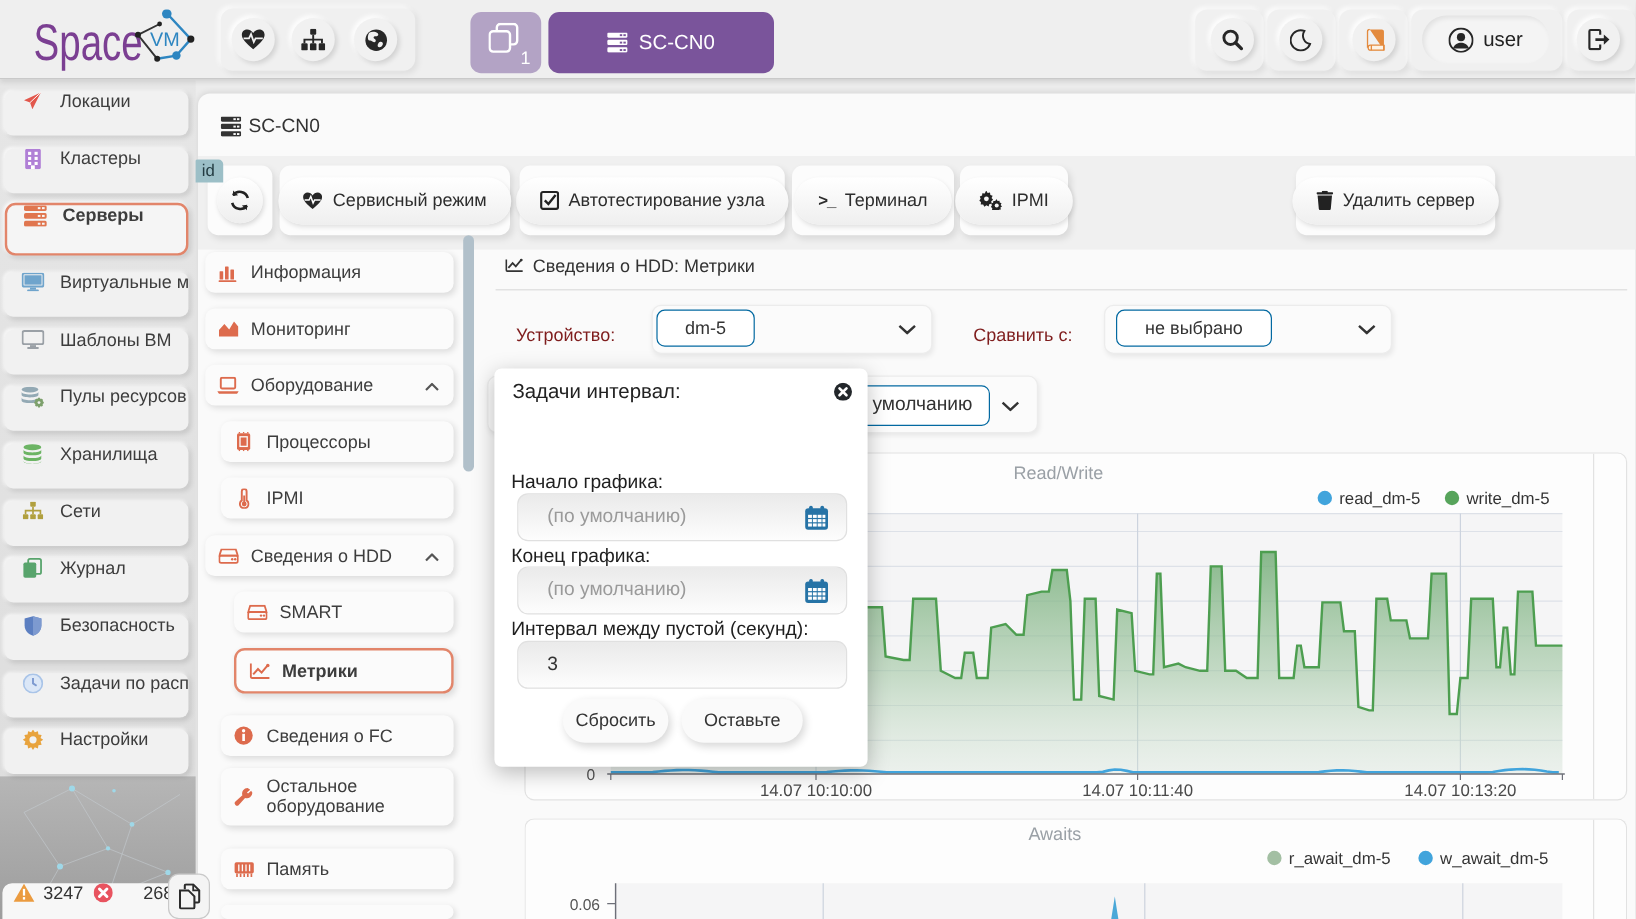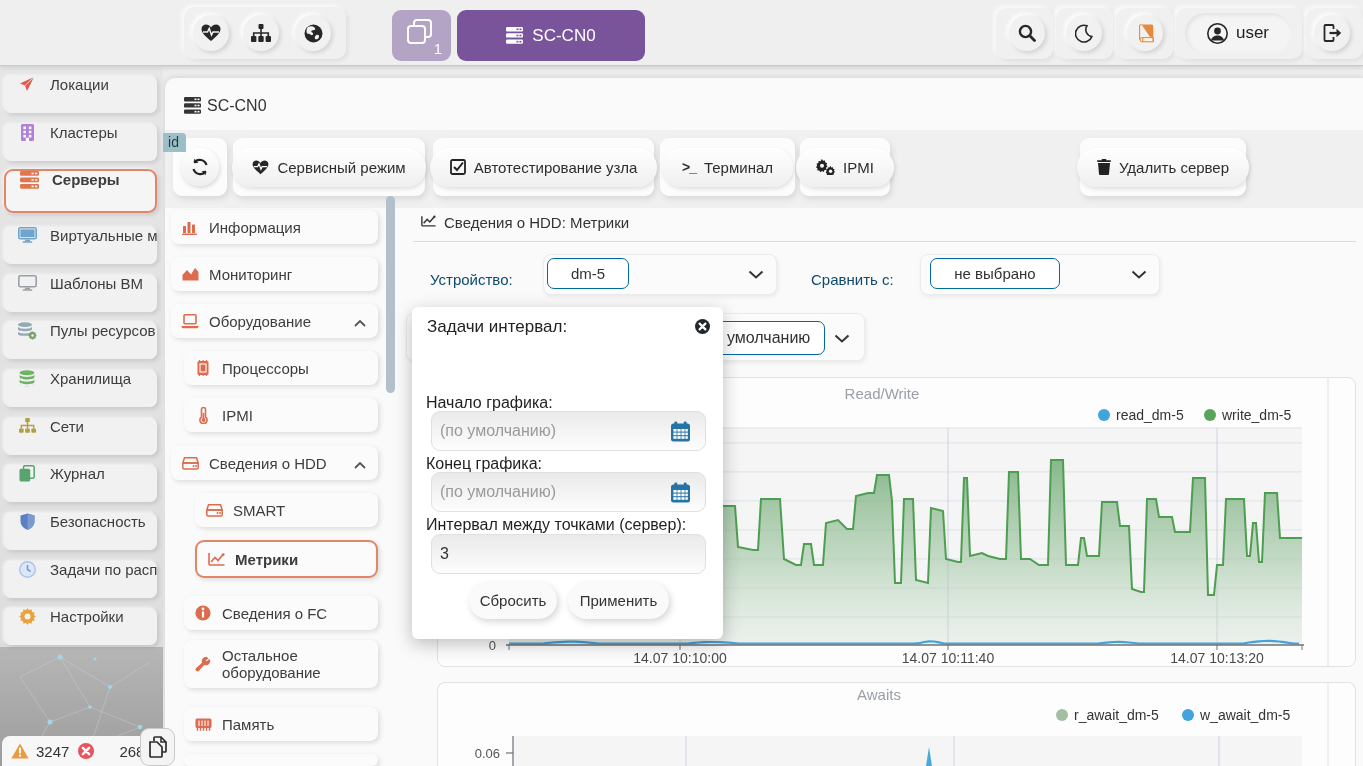--- a/index.html
+++ b/index.html
@@ -11,49 +11,65 @@
 .circbtn{position:absolute;width:36px;height:36px;border-radius:50%;background:#f1f1f1;box-shadow:2px 2px 4px rgba(0,0,0,.13),-2px -2px 4px #fff;display:flex;align-items:center;justify-content:center}
 #logo{position:absolute;left:28px;top:8px}
 #chip1{position:absolute;left:392px;top:10px;width:59px;height:51px;background:#b3a3c5;border-radius:9px;color:#fff}
 #btnsc{position:absolute;left:457px;top:10px;width:188px;height:51px;background:#7a549b;border-radius:9px;color:#fff;display:flex;align-items:center;justify-content:center;gap:9px;font-size:17px}
 .userpill{position:absolute;left:1185px;top:13px;width:106px;height:40px;border-radius:20px;background:#f4f4f4;box-shadow:inset 2px 2px 4px rgba(0,0,0,.08);display:flex;align-items:center;justify-content:center;gap:8px;font-size:17px;color:#222}
 
 #sidebar{position:absolute;left:0;top:67px;width:163px;height:699px;background:linear-gradient(#e6e6e6,#dcdcdc);z-index:30}
 .sitem{position:absolute;left:4px;width:153px;height:37px;background:#f1f1f1;border-radius:7px;box-shadow:2px 2px 4px rgba(0,0,0,.12),-1px -1px 3px rgba(255,255,255,.8);display:flex;align-items:flex-start;font-size:15px;color:#3d3d3d;white-space:nowrap;overflow:hidden}
 .sitem .ic{width:20px;margin-left:13px;margin-right:13px;flex:none;display:flex;justify-content:center}
 #sgray{position:absolute;left:0;top:580px;width:163px;height:119px;background:linear-gradient(#b6b6b6,#9d9d9d)}
-#sbadges{position:absolute;left:2px;top:669px;width:161px;height:30px;background:#f7f7f7;border-radius:8px 8px 0 0;display:flex;align-items:center;font-size:15px;color:#333}
+#sbadges{position:absolute;left:2px;top:669px;width:161px;height:30px;background:#f7f7f7;border-radius:8px 8px 0 0;display:flex;align-items:flex-start;font-size:15px;color:#333}
 
 #main{position:absolute;left:163px;top:67px;width:1200px;height:699px;background:#ececec}
 #panel{position:absolute;left:2px;top:11px;width:1198px;height:688px;background:#fafafa;border-radius:10px 0 0 0;box-shadow:0 0 6px rgba(0,0,0,.12)}
 #btnrow{position:absolute;left:0px;top:52px;width:1198px;height:78px;background:#f0f0f0}
 .bcard{position:absolute;top:8px;height:58px;background:#fcfcfc;border-radius:9px;box-shadow:2px 3px 6px rgba(0,0,0,.10);display:flex;align-items:center;justify-content:center}
 .pill{height:39px;border-radius:20px;background:linear-gradient(#ffffff,#efefef);box-shadow:1px 2px 4px rgba(0,0,0,.12);display:flex;align-items:center;justify-content:center;gap:8px;font-size:15px;color:#2d2d2d;padding:0 20px;white-space:nowrap}
 #idbadge{position:absolute;left:-4px;top:55px;width:25px;height:19px;background:#9cbfc7;border-radius:4px 4px 0 0;font-size:14px;color:#243c42;text-align:center;line-height:18px}
 
 .mitem{position:absolute;background:#fbfbfb;border-radius:8px;box-shadow:2px 2px 5px rgba(0,0,0,.12);display:flex;align-items:center;font-size:15px;color:#3d3d3d;white-space:nowrap}
 .mitem .ic{width:20px;margin-left:9px;margin-right:9px;flex:none;display:flex;justify-content:center}
 .chev{margin-left:auto;margin-right:12px}
 #scrollbar{position:absolute;left:221px;top:118px;width:9px;height:197px;background:#b1c0ca;border-radius:5px}
 
-.glabel{color:#0c4a6e;font-size:15px}
+.glabel{color:#7f1d1d;font-size:15px}
 .ddouter{position:absolute;height:41px;background:#fbfbfb;border:1px solid #ececec;border-radius:8px;box-shadow:1px 2px 4px rgba(0,0,0,.07)}
 .ddinner{position:absolute;border:1px solid #0369a1;border-radius:7px;background:#fff;font-size:15px;color:#333;display:flex;align-items:center;justify-content:center}
 
 .ccard{position:absolute;background:#fdfdfd;border:1px solid #e2e2e2;border-radius:8px}
 
 #popup{position:absolute;left:412px;top:307px;width:311px;height:332px;background:#fff;border-radius:6px;box-shadow:0 5px 18px rgba(0,0,0,.25);z-index:50}
-.pinput{position:absolute;left:19px;width:275px;height:40px;border:1px solid #e0e0e0;border-radius:9px;background:linear-gradient(#eaeaea,#fdfdfd);display:flex;align-items:center;font-size:16px;color:#9a9a9a;padding:0 8px}
+.pinput{position:absolute;left:19px;width:275px;height:40px;border:1px solid #e0e0e0;border-radius:9px;background:linear-gradient(#eaeaea,#fdfdfd);display:flex;align-items:center;font-size:16px;color:#9a9a9a;padding:0 24px}
 .pbtn{position:absolute;height:37px;border-radius:19px;background:#fafafa;box-shadow:2px 3px 7px rgba(0,0,0,.16),-2px -2px 5px #fff;display:flex;align-items:center;justify-content:center;font-size:15px;color:#333}
 .plabel{position:absolute;font-size:16px;color:#1f1f1f}
 </style></head>
 <body>
 <div id="page">
 
 <div id="nav">
+  <div id="logo">
+    <svg width="170" height="52" viewBox="0 0 170 52">
+      <text x="0" y="42" font-size="43" fill="#7b3f92" font-family="Liberation Sans,sans-serif" textLength="91" lengthAdjust="spacingAndGlyphs">Space</text>
+      <g fill="none">
+        <path d="M105 12 L87 21 M87 21 L103 41" stroke="#333" stroke-width="1.6"></path>
+        <path d="M111 3 L131 24.6 M131 24.6 L119 38.3 M119 38.3 L103 41" stroke="#2e86c1" stroke-width="2"></path>
+      </g>
+      <circle cx="111" cy="3.5" r="4" fill="#2e86c1"></circle>
+      <circle cx="87" cy="21" r="2.5" fill="#222"></circle>
+      <circle cx="105" cy="12" r="2" fill="#222"></circle>
+      <circle cx="131" cy="24.6" r="3" fill="#222"></circle>
+      <circle cx="103" cy="41" r="2.5" fill="#222"></circle>
+      <circle cx="119" cy="38.3" r="3.5" fill="#2e86c1"></circle>
+      <text x="97" y="30" font-size="16.5" fill="#2e86c1" font-family="Liberation Sans,sans-serif">VM</text>
+    </svg>
+  </div>
   <div class="navcard" style="left:184px;top:7px;width:162px;height:52px"></div>
   <div class="circbtn" style="left:193px;top:15px" id="ic-heart">
     <svg width="20" height="18" viewBox="0 0 20 18">
           <path fill="#272727" d="M10 17 C4 12 0.5 8.5 0.5 5 C0.5 2 2.8 0.5 5 0.5 C7 0.5 9 1.8 10 3.5 C11 1.8 13 0.5 15 0.5 C17.2 0.5 19.5 2 19.5 5 C19.5 8.5 16 12 10 17 Z"></path>
           <path fill="none" stroke="#f1f1f1" stroke-width="1.5" d="M2 8 H6.5 L8.2 4.5 L10.5 11 L12 8 H18"></path>
         </svg>
   </div>
   <div class="circbtn" style="left:243px;top:15px" id="ic-sitemap">
     <svg width="20" height="18" viewBox="0 0 20 18">
           <g fill="#272727">
@@ -587,19 +603,19 @@
               <rect x="3.4" y="11.6" width="3.2" height="2.6"></rect>
               <rect x="7.4" y="11.6" width="3.2" height="2.6"></rect>
               <rect x="11.4" y="11.6" width="3.2" height="2.6"></rect>
               <rect x="15.4" y="11.6" width="2.4" height="2.6"></rect>
               <rect x="3.4" y="15.2" width="3.2" height="2.6"></rect>
               <rect x="7.4" y="15.2" width="3.2" height="2.6"></rect>
               <rect x="11.4" y="15.2" width="3.2" height="2.6"></rect>
               <rect x="15.4" y="15.2" width="2.4" height="2.6"></rect>
             </g>
           </svg></span></div>
-  <div class="plabel" style="left:14px;top:209px">Интервал между точками (сервер):</div>
+  <div class="plabel" style="left:14px;top:209px">Интервал между пустой (секунд):</div>
   <div class="pinput" style="top:227px;color:#333">3</div>
   <div class="pbtn" style="left:57px;top:275px;width:88px">Сбросить</div>
-  <div class="pbtn" style="left:156px;top:275px;width:101px">Применить</div>
+  <div class="pbtn" style="left:156px;top:275px;width:101px">Оставьте</div>
 </div>
 
 </div>
 
 </body></html>

